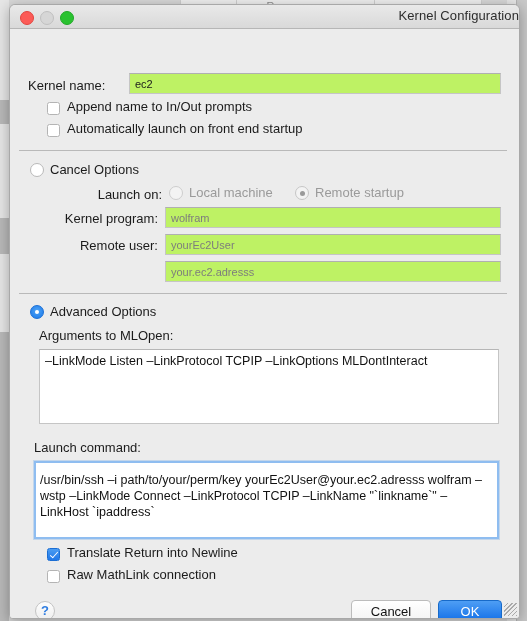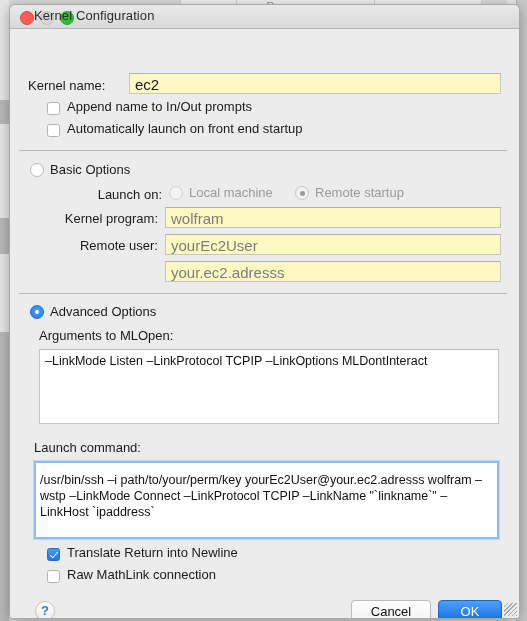--- a/index.html
+++ b/index.html
@@ -105,21 +105,21 @@
   .titlebar {
     position: relative;
     height: 23px;
     background: linear-gradient(to bottom, #e9e9e9 0%, #d9d9d9 100%);
     border-bottom: 1px solid #b6b6b6;
     border-radius: 5px 5px 0 0;
   }
   .title-text {
     position: absolute;
     left: 0; right: 0; top: 3px;
-    text-align: left;
+    text-align: right;
     font-size: 13px;
     color: #2d2d2d;
     letter-spacing: 0.1px;
     padding-left: 24px;
   }
   .traffic {
     position: absolute;
     top: 6px;
     width: 12px; height: 12px;
     border-radius: 50%;
@@ -140,25 +140,25 @@
     position: absolute;
     font-size: 13px;
     color: #1b1b1b;
     white-space: nowrap;
   }
   .lbl.right { text-align: right; }
   .lbl.dim { color: #9a9a9a; }
 
   .tfield {
     position: absolute;
-    background: #fef9c3;
+    background: #bef264;
     border: 1px solid #c5c5c5;
     border-top-color: #b0b0b0;
     box-sizing: border-box;
-    font-size: 15px;
+    font-size: 11px;
     color: #1b1b1b;
     padding: 2px 4px 0 5px;
     line-height: 17px;
     overflow: hidden;
     white-space: nowrap;
   }
 
   .tarea {
     position: absolute;
     background: #ffffff;
@@ -330,21 +330,21 @@
 
       <div class="cbox" style="left:37px; top:73px;"></div>
       <div class="lbl" style="left:57px; top:70px;">Append name to In/Out prompts</div>
 
       <div class="cbox" style="left:37px; top:95px;"></div>
       <div class="lbl" style="left:57px; top:92px;">Automatically launch on front end startup</div>
 
       <div class="sep" style="left:9px; top:121px; width:488px;"></div>
 
       <div class="radio" style="left:20px; top:134px;"></div>
-      <div class="lbl" style="left:40px; top:133px;">Basic Options</div>
+      <div class="lbl" style="left:40px; top:133px;">Cancel Options</div>
 
       <div class="lbl right" style="left:4px; top:158px; width:148px;">Launch on:</div>
 
       <div class="radio dim" style="left:159px; top:157px;"></div>
       <div class="lbl dim" style="left:179px; top:156px;">Local machine</div>
 
       <div class="radio dim on" style="left:285px; top:157px;"></div>
       <div class="lbl dim" style="left:305px; top:156px;">Remote startup</div>
 
       <div class="lbl right" style="left:0px; top:182px; width:148px;">Kernel program:</div>

